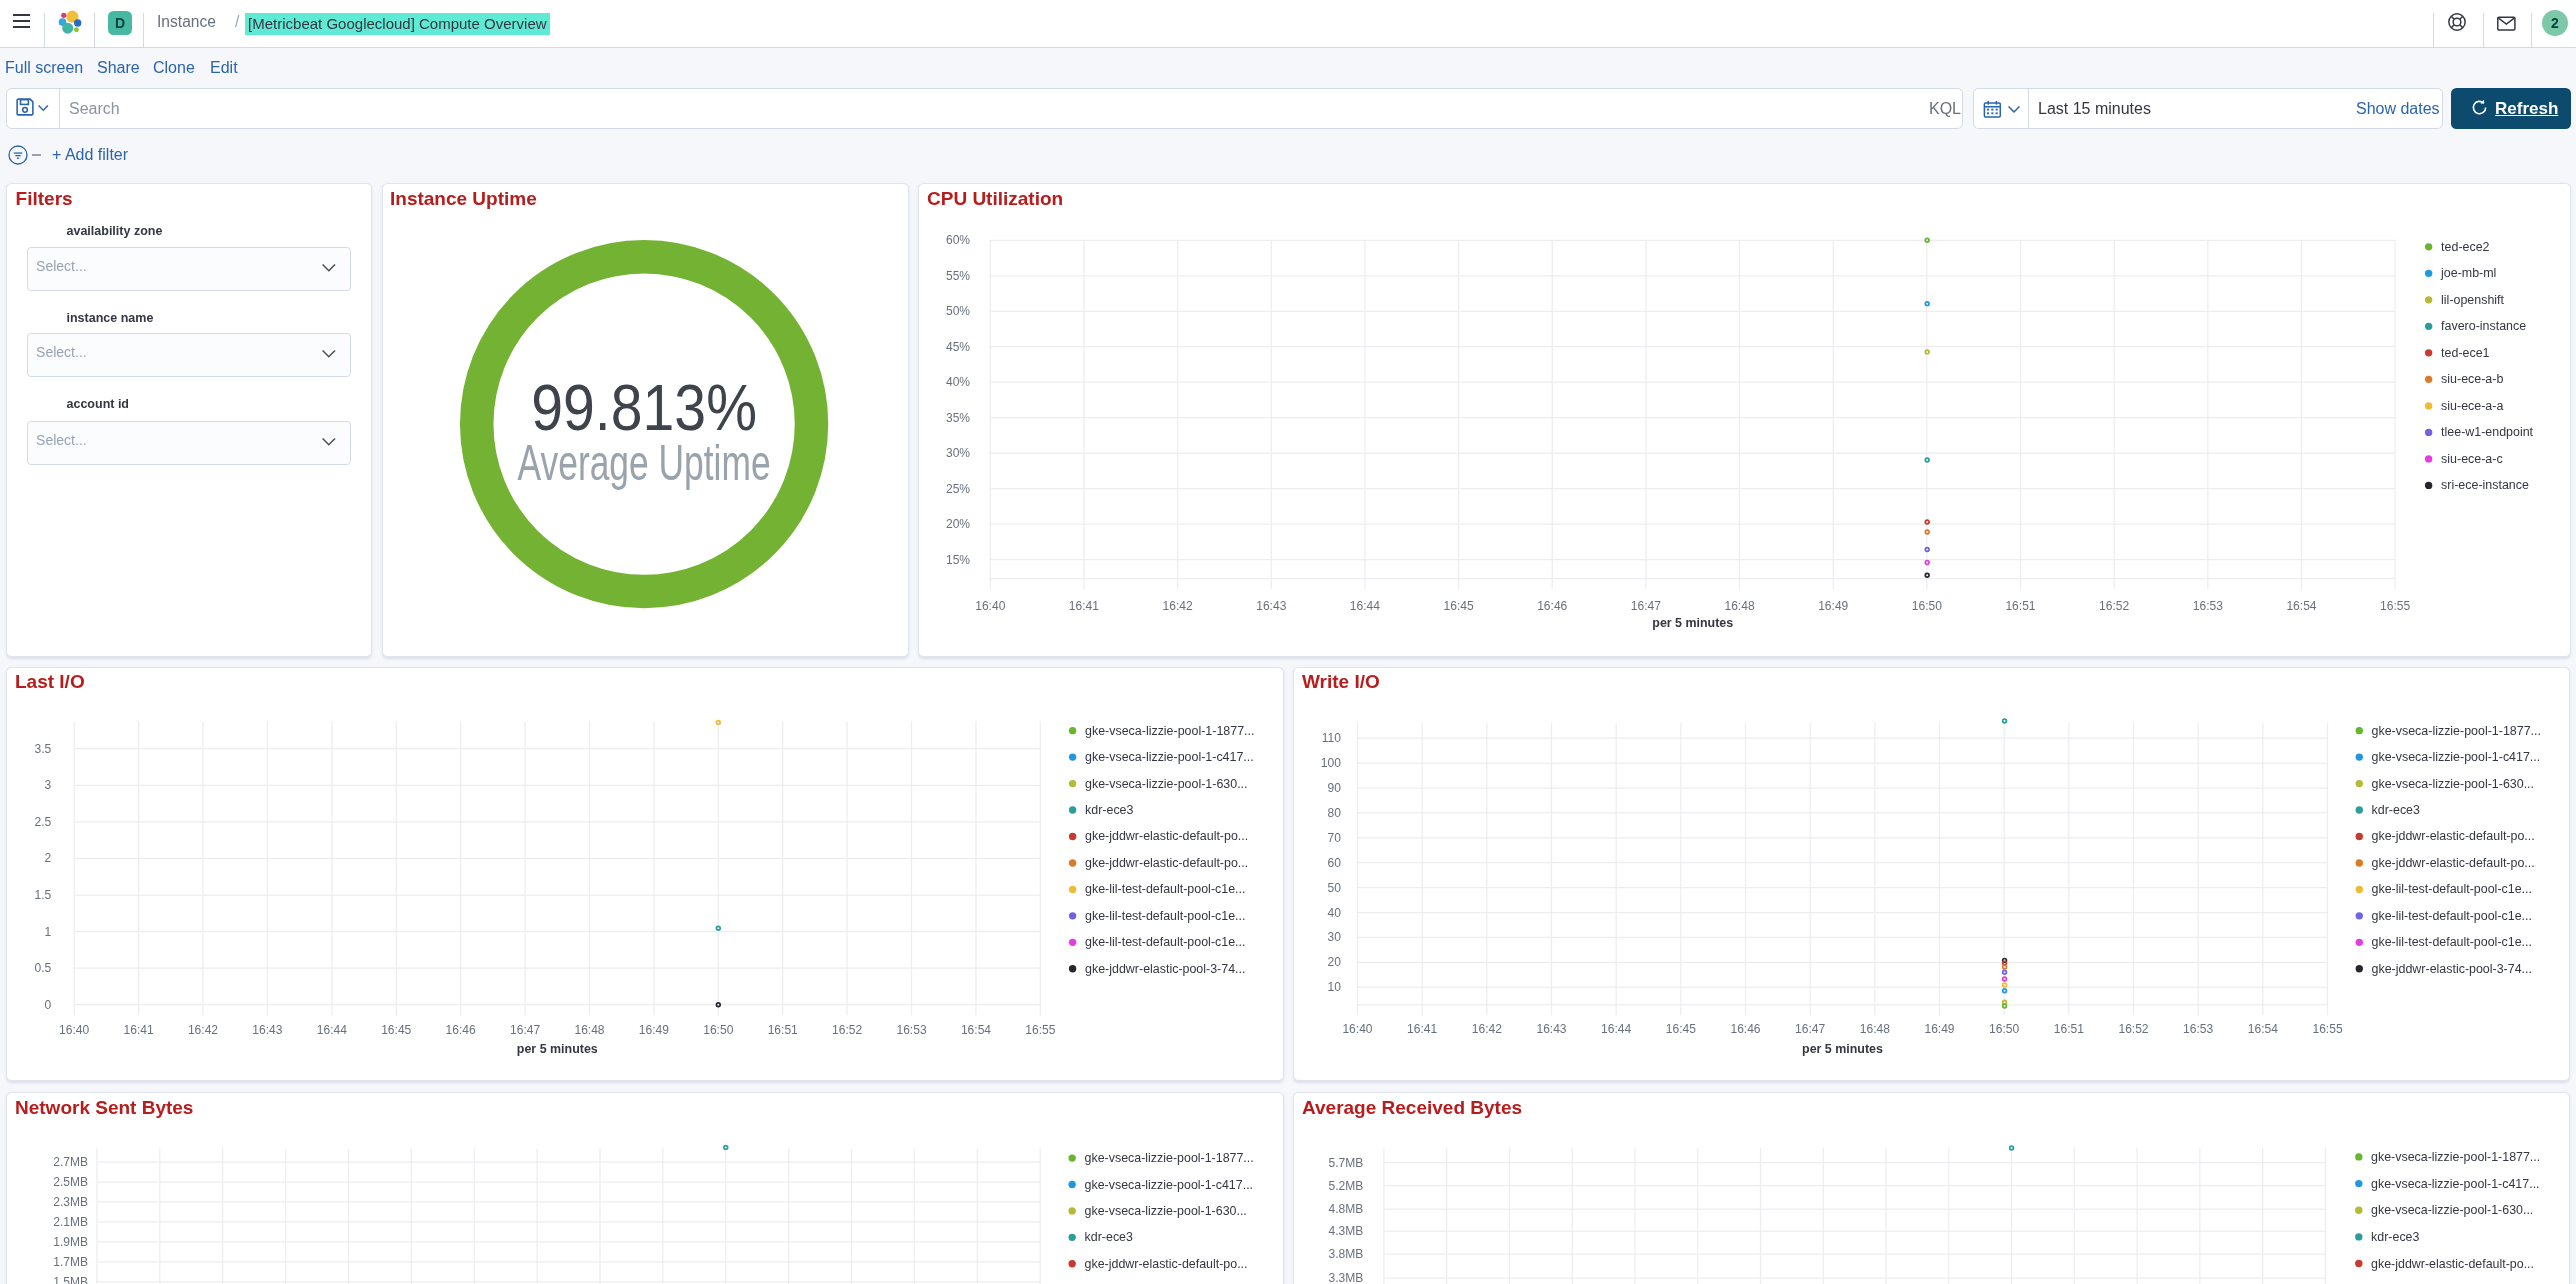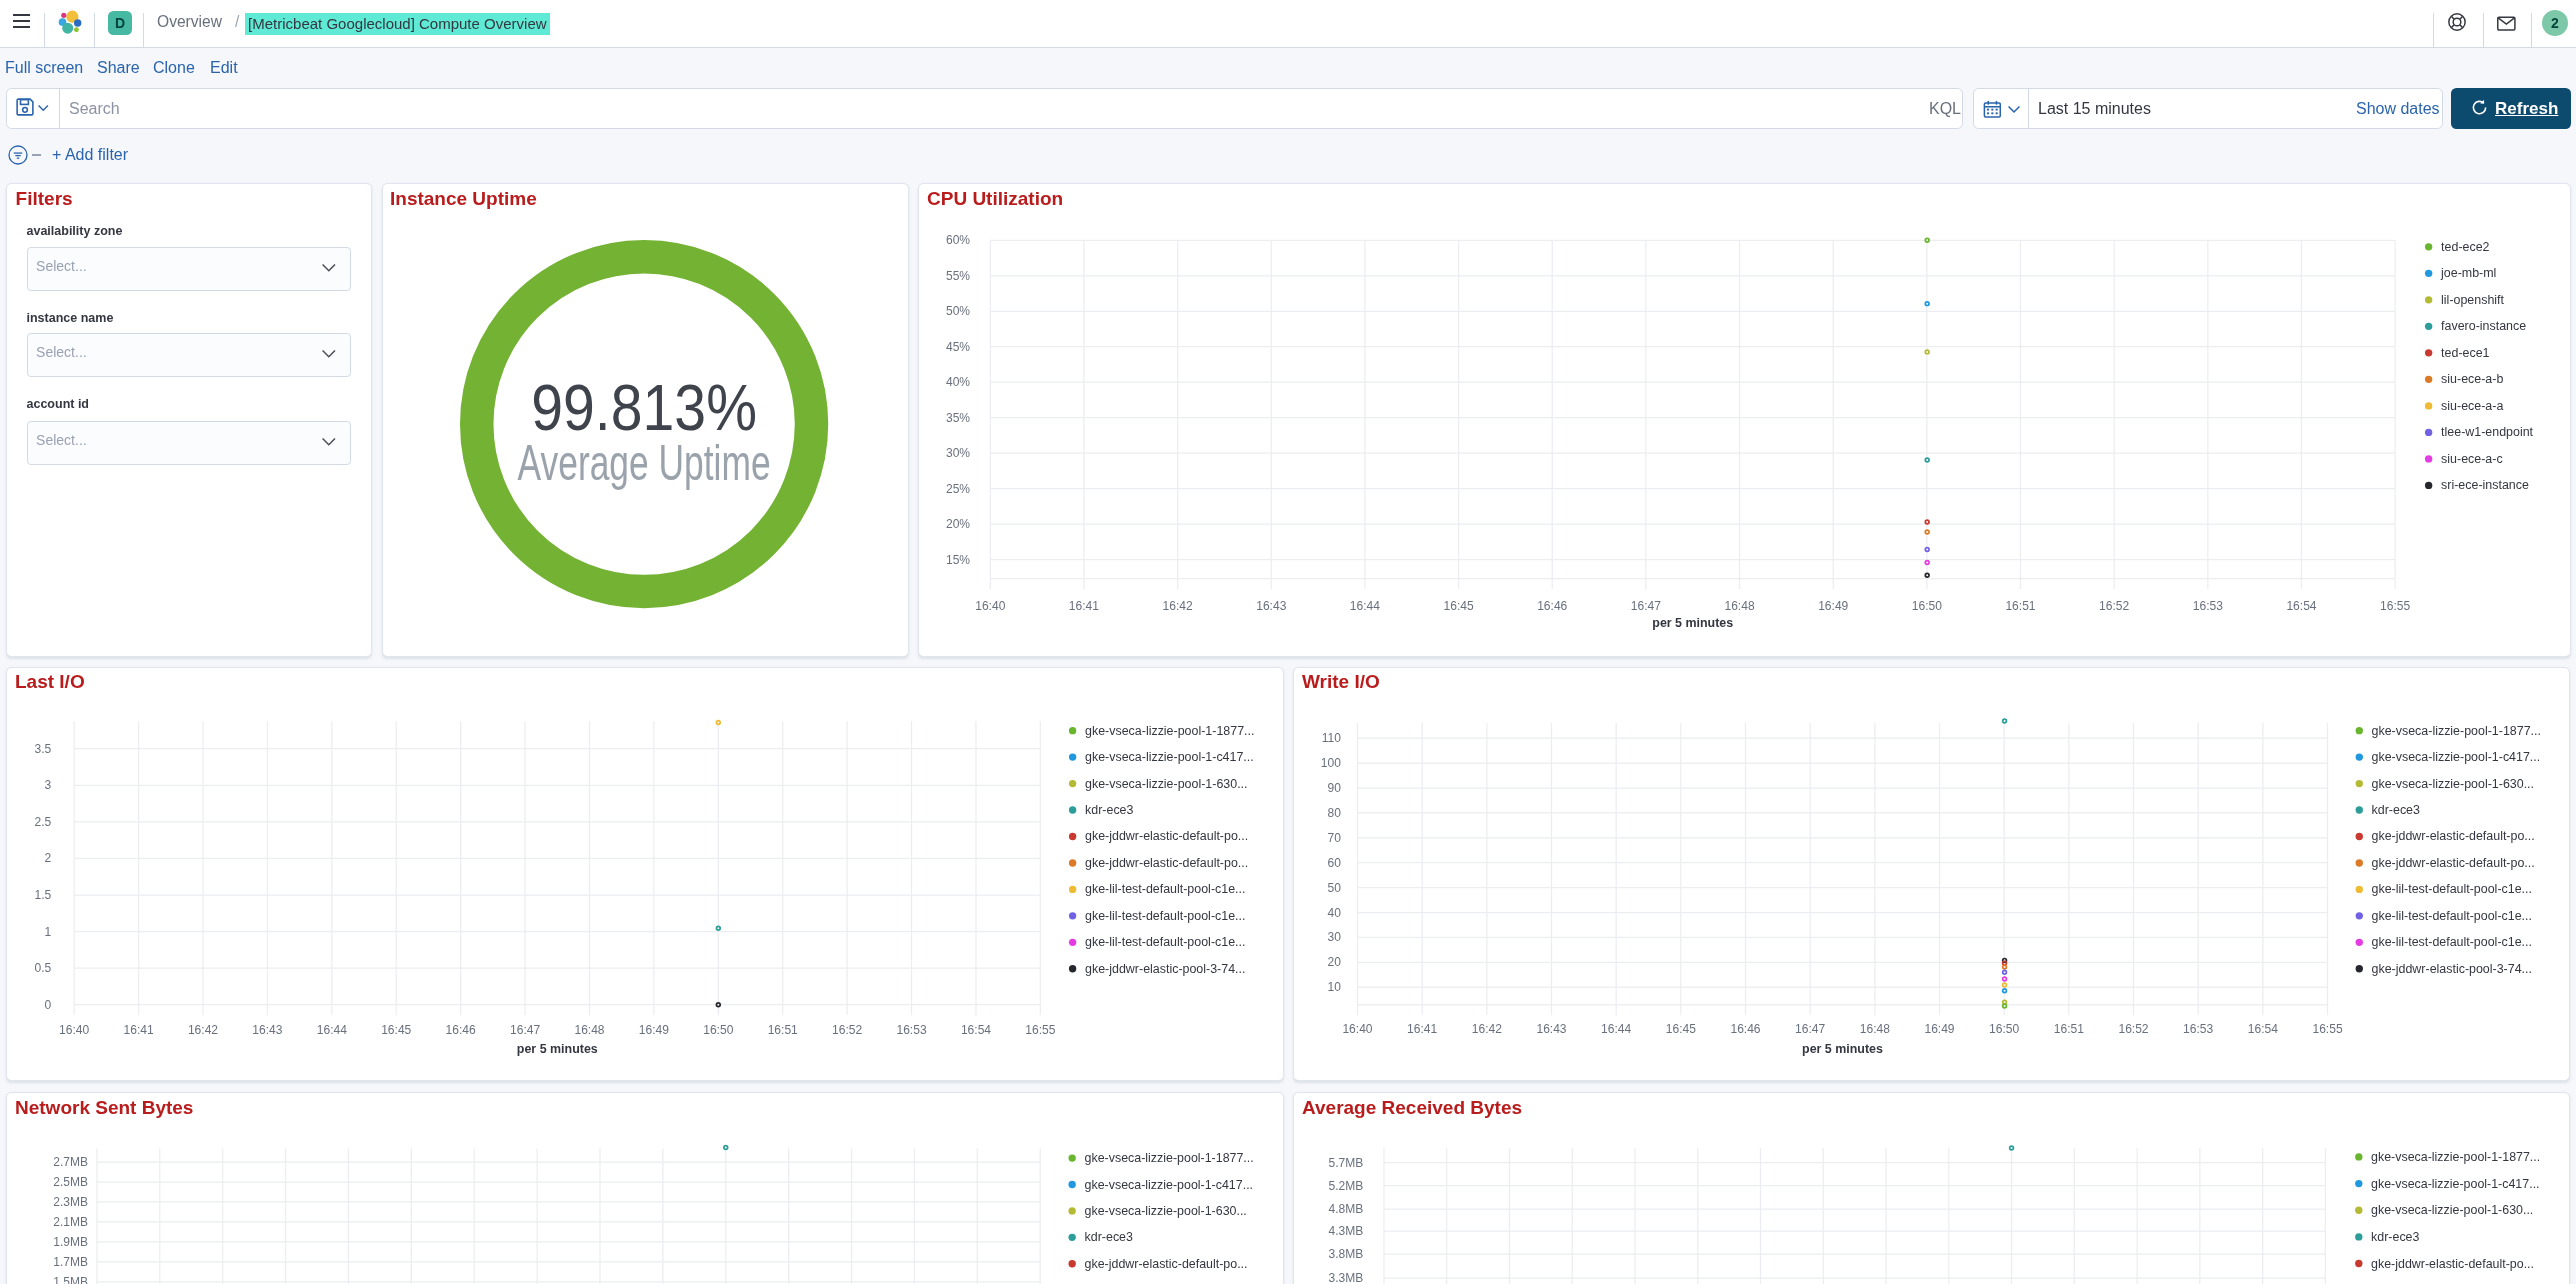--- a/index.html
+++ b/index.html
@@ -5,21 +5,21 @@
   font-family:"Liberation Sans", sans-serif; color:#343741; }
 .abs { position:absolute; }
 #header { position:absolute; left:0; top:0; width:2576px; height:48px; background:#fff;
   border-bottom:1.2px solid #d3dae6; }
 .vsep { position:absolute; top:12.5px; width:1.2px; height:35px; background:#d3dae6; }
 .link { color:#2a64ad; font-size:16px; }
 .panel { position:absolute; background:#fff; border:1.2px solid #dfe4ee; border-radius:5.5px;
   box-shadow:0 1.6px 2.3px rgba(152,162,179,0.25); }
 .ptitle { position:absolute; font-size:19px; font-weight:700; color:#b91c1c; }
 .chart { position:absolute; }
-.flabel { position:absolute; font-size:12.5px; font-weight:700; color:#343741; }
+.flabel { position:absolute; font-size:12.5px; font-weight:700; color:#343741;margin-left:40px; }
 .select { position:absolute; width:324px; height:44px; background:#fbfcfd;
   border:1.2px solid #d3dae6; border-radius:3.9px; }
 .select .txt { position:absolute; left:8.6px; top:10px; font-size:14px; color:#98a2b3; }
 .select svg { position:absolute; right:12.5px; top:15px; }
 </style></head>
 <body>
 
 <div id="header">
   <div class="abs" style="left:13.2px;top:14px;width:16.4px;height:16.4px">
     <div style="height:2px;background:#343741;margin-bottom:3.9px"></div>
@@ -32,21 +32,21 @@
 <circle cx="9.9" cy="10.6" r="3.3" fill="#dd3783"></circle>
 <circle cx="8.3" cy="19.2" r="4.9" fill="#38a6e0"></circle>
 <circle cx="27.6" cy="20.3" r="4.7" fill="#2a6bc4"></circle>
 <circle cx="14.9" cy="27.0" r="7.0" fill="#41b4a4"></circle>
 <circle cx="26.0" cy="29.0" r="3.1" fill="#8fc32e"></circle>
 </svg>
   <div class="vsep" style="left:94px"></div>
   <div class="abs" style="left:108px;top:11px;width:24px;height:24px;background:#47b9a3;border-radius:5.5px;
        text-align:center;line-height:24px;font-size:14px;font-weight:700;color:#04443c">D</div>
   <div class="vsep" style="left:143px"></div>
-  <div class="abs" style="left:157px;top:13.2px;font-size:15.6px;color:#69707d">Overview</div>
+  <div class="abs" style="left:157px;top:13.2px;font-size:15.6px;color:#69707d">Instance</div>
   <div class="abs" style="left:235px;top:13.2px;font-size:15.6px;color:#9aa5b6">/</div>
   <div class="abs" style="left:245px;top:13.2px;background:#5eead4;padding:1.6px 3.1px 3.1px;font-size:15px;color:#343741">[Metricbeat Googlecloud] Compute Overview</div>
   <div class="vsep" style="left:2433px"></div>
   <svg width="20" height="20" viewBox="0 0 26 26" style="position:absolute;left:2447px;top:11.7px">
 <circle cx="13" cy="13" r="10.6" fill="none" stroke="#343741" stroke-width="1.9"></circle>
 <circle cx="13" cy="13" r="5" fill="none" stroke="#343741" stroke-width="1.9"></circle>
 <g stroke="#343741" stroke-width="1.9">
 <line x1="6" y1="6" x2="9.3" y2="9.3"></line>
         <line x1="20" y1="6" x2="16.7" y2="9.3"></line>
 <line x1="6" y1="20" x2="9.3" y2="16.7"></line>

